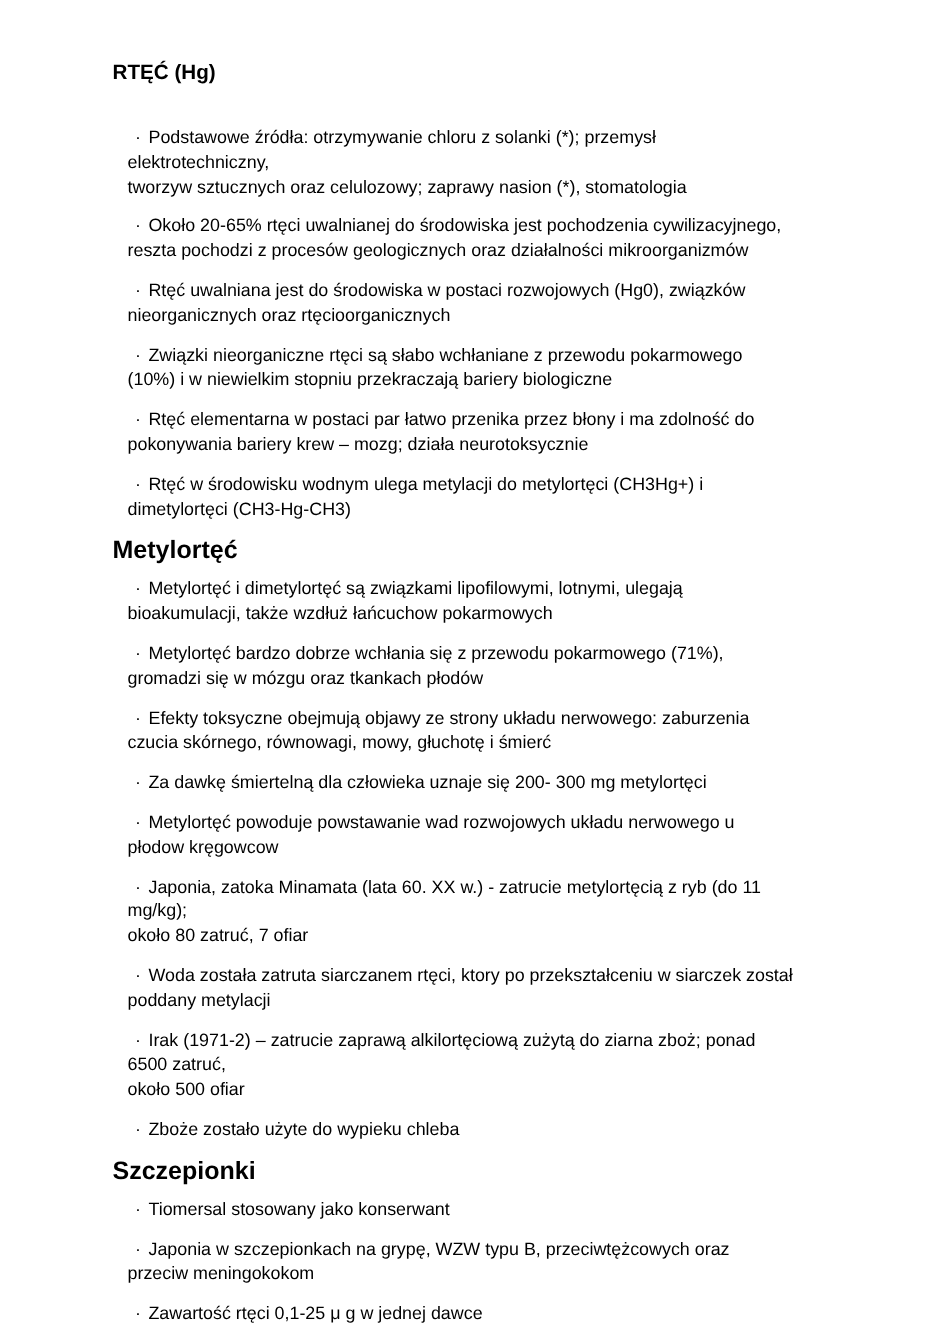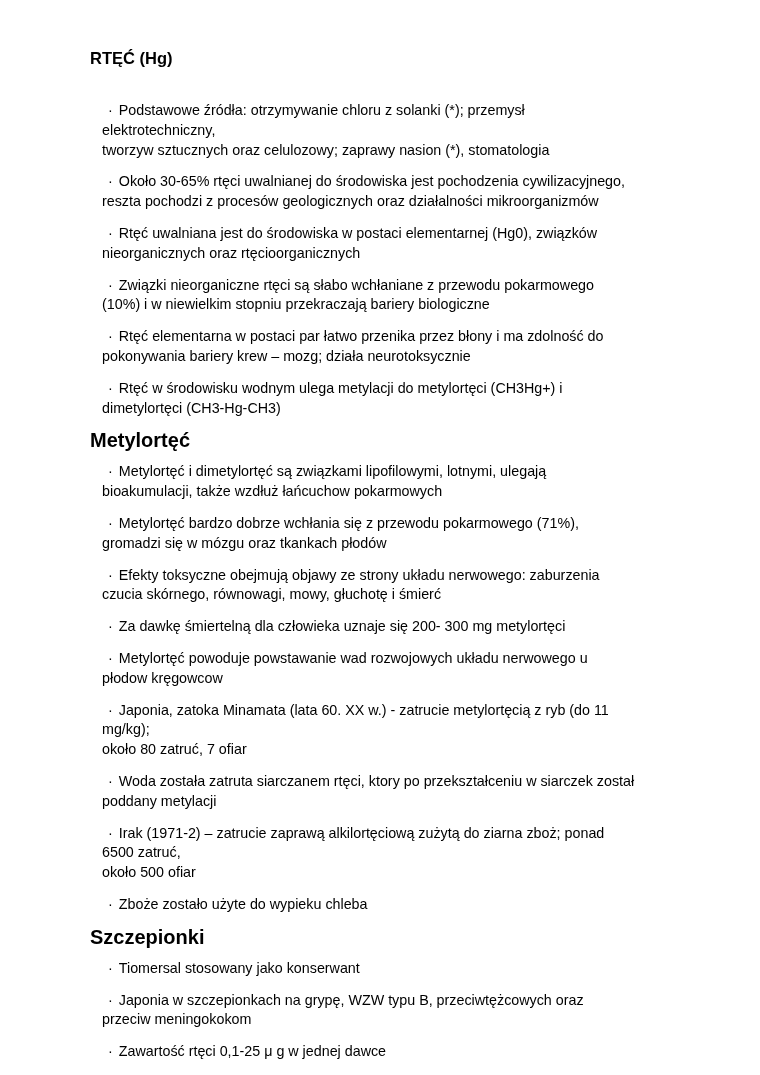--- a/index.html
+++ b/index.html
@@ -43,23 +43,23 @@
 </style>
 </head>
 <body>
 
 <div class="page">
   <h1 class="title">RTĘĆ (Hg)</h1>
   <div id="doc-body">
       <p class="bullet"><span class="marker">·</span><span class="txt">Podstawowe źródła: otrzymywanie chloru z solanki (*); przemysł
 elektrotechniczny,
 tworzyw sztucznych oraz celulozowy; zaprawy nasion (*), stomatologia</span></p>
-      <p class="bullet"><span class="marker">·</span><span class="txt">Około 30-65% rtęci uwalnianej do środowiska jest pochodzenia cywilizacyjnego,
+      <p class="bullet"><span class="marker">·</span><span class="txt">Około 20-65% rtęci uwalnianej do środowiska jest pochodzenia cywilizacyjnego,
 reszta pochodzi z procesów geologicznych oraz działalności mikroorganizmów</span></p>
-      <p class="bullet"><span class="marker">·</span><span class="txt">Rtęć uwalniana jest do środowiska w postaci elementarnej (Hg0), związków
+      <p class="bullet"><span class="marker">·</span><span class="txt">Rtęć uwalniana jest do środowiska w postaci rozwojowych (Hg0), związków
 nieorganicznych oraz rtęcioorganicznych</span></p>
       <p class="bullet"><span class="marker">·</span><span class="txt">Związki nieorganiczne rtęci są słabo wchłaniane z przewodu pokarmowego
 (10%) i w niewielkim stopniu przekraczają bariery biologiczne</span></p>
       <p class="bullet"><span class="marker">·</span><span class="txt">Rtęć elementarna w postaci par łatwo przenika przez błony i ma zdolność do
 pokonywania bariery krew – mozg; działa neurotoksycznie</span></p>
       <p class="bullet"><span class="marker">·</span><span class="txt">Rtęć w środowisku wodnym ulega metylacji do metylortęci (CH3Hg+) i
 dimetylortęci (CH3-Hg-CH3)</span></p>
       <h2 class="section-heading"><span>Metylortęć</span></h2>
       <p class="bullet"><span class="marker">·</span><span class="txt">Metylortęć i dimetylortęć są związkami lipofilowymi, lotnymi, ulegają
 bioakumulacji, także wzdłuż łańcuchow pokarmowych</span></p>

